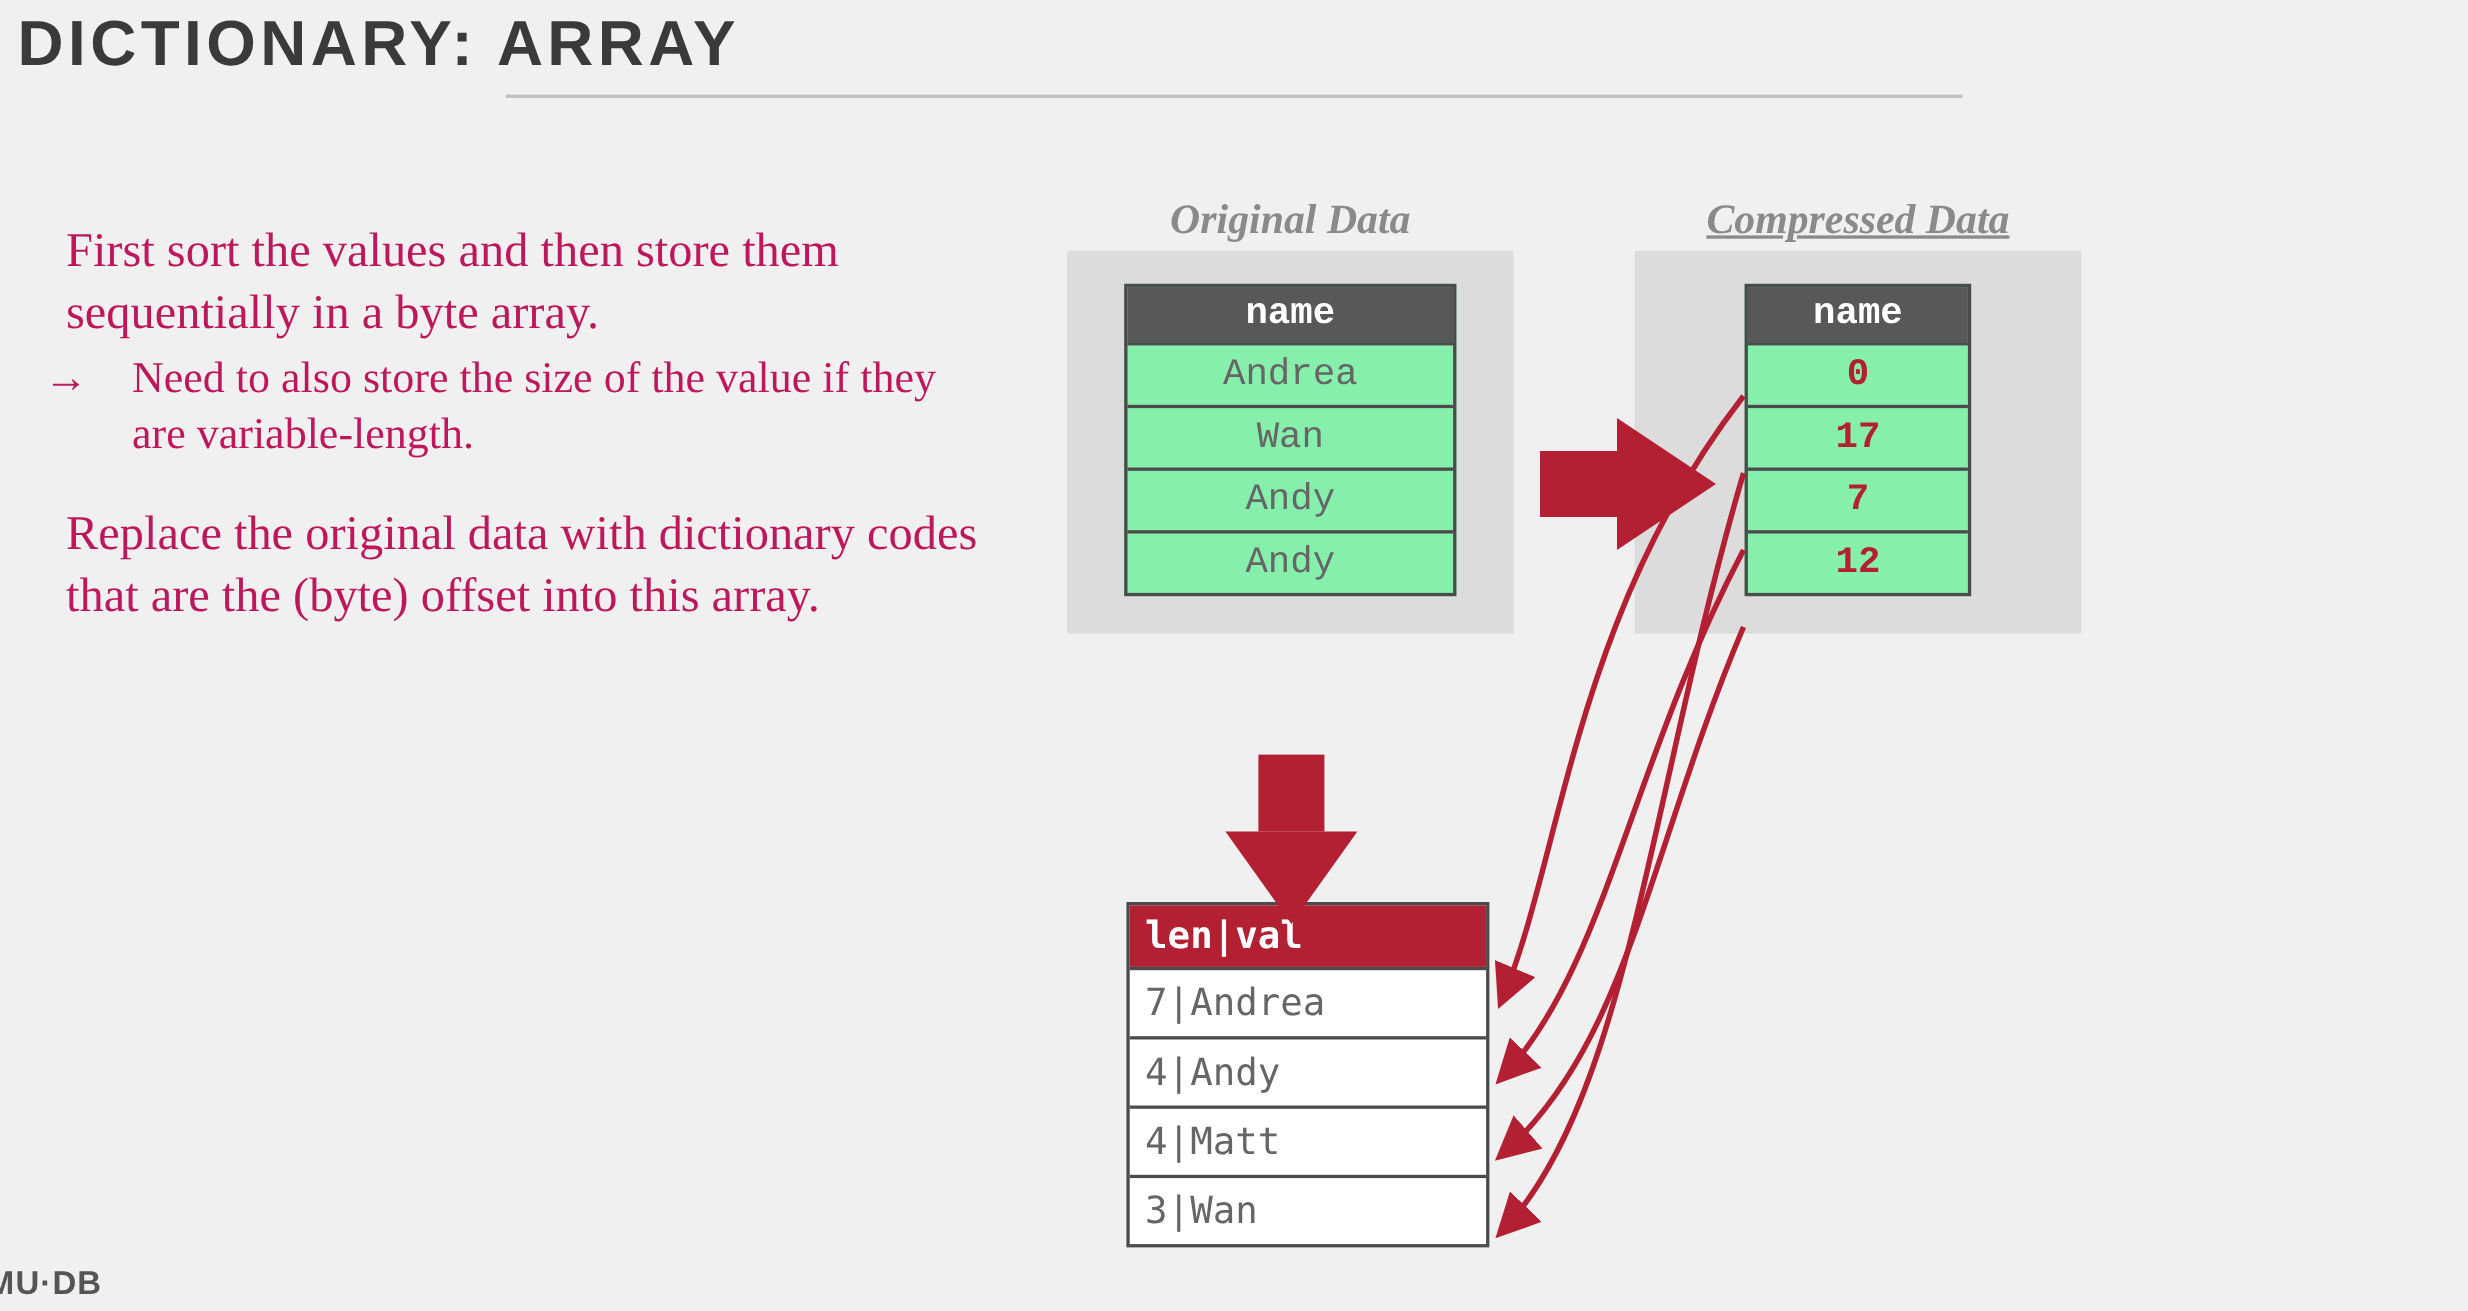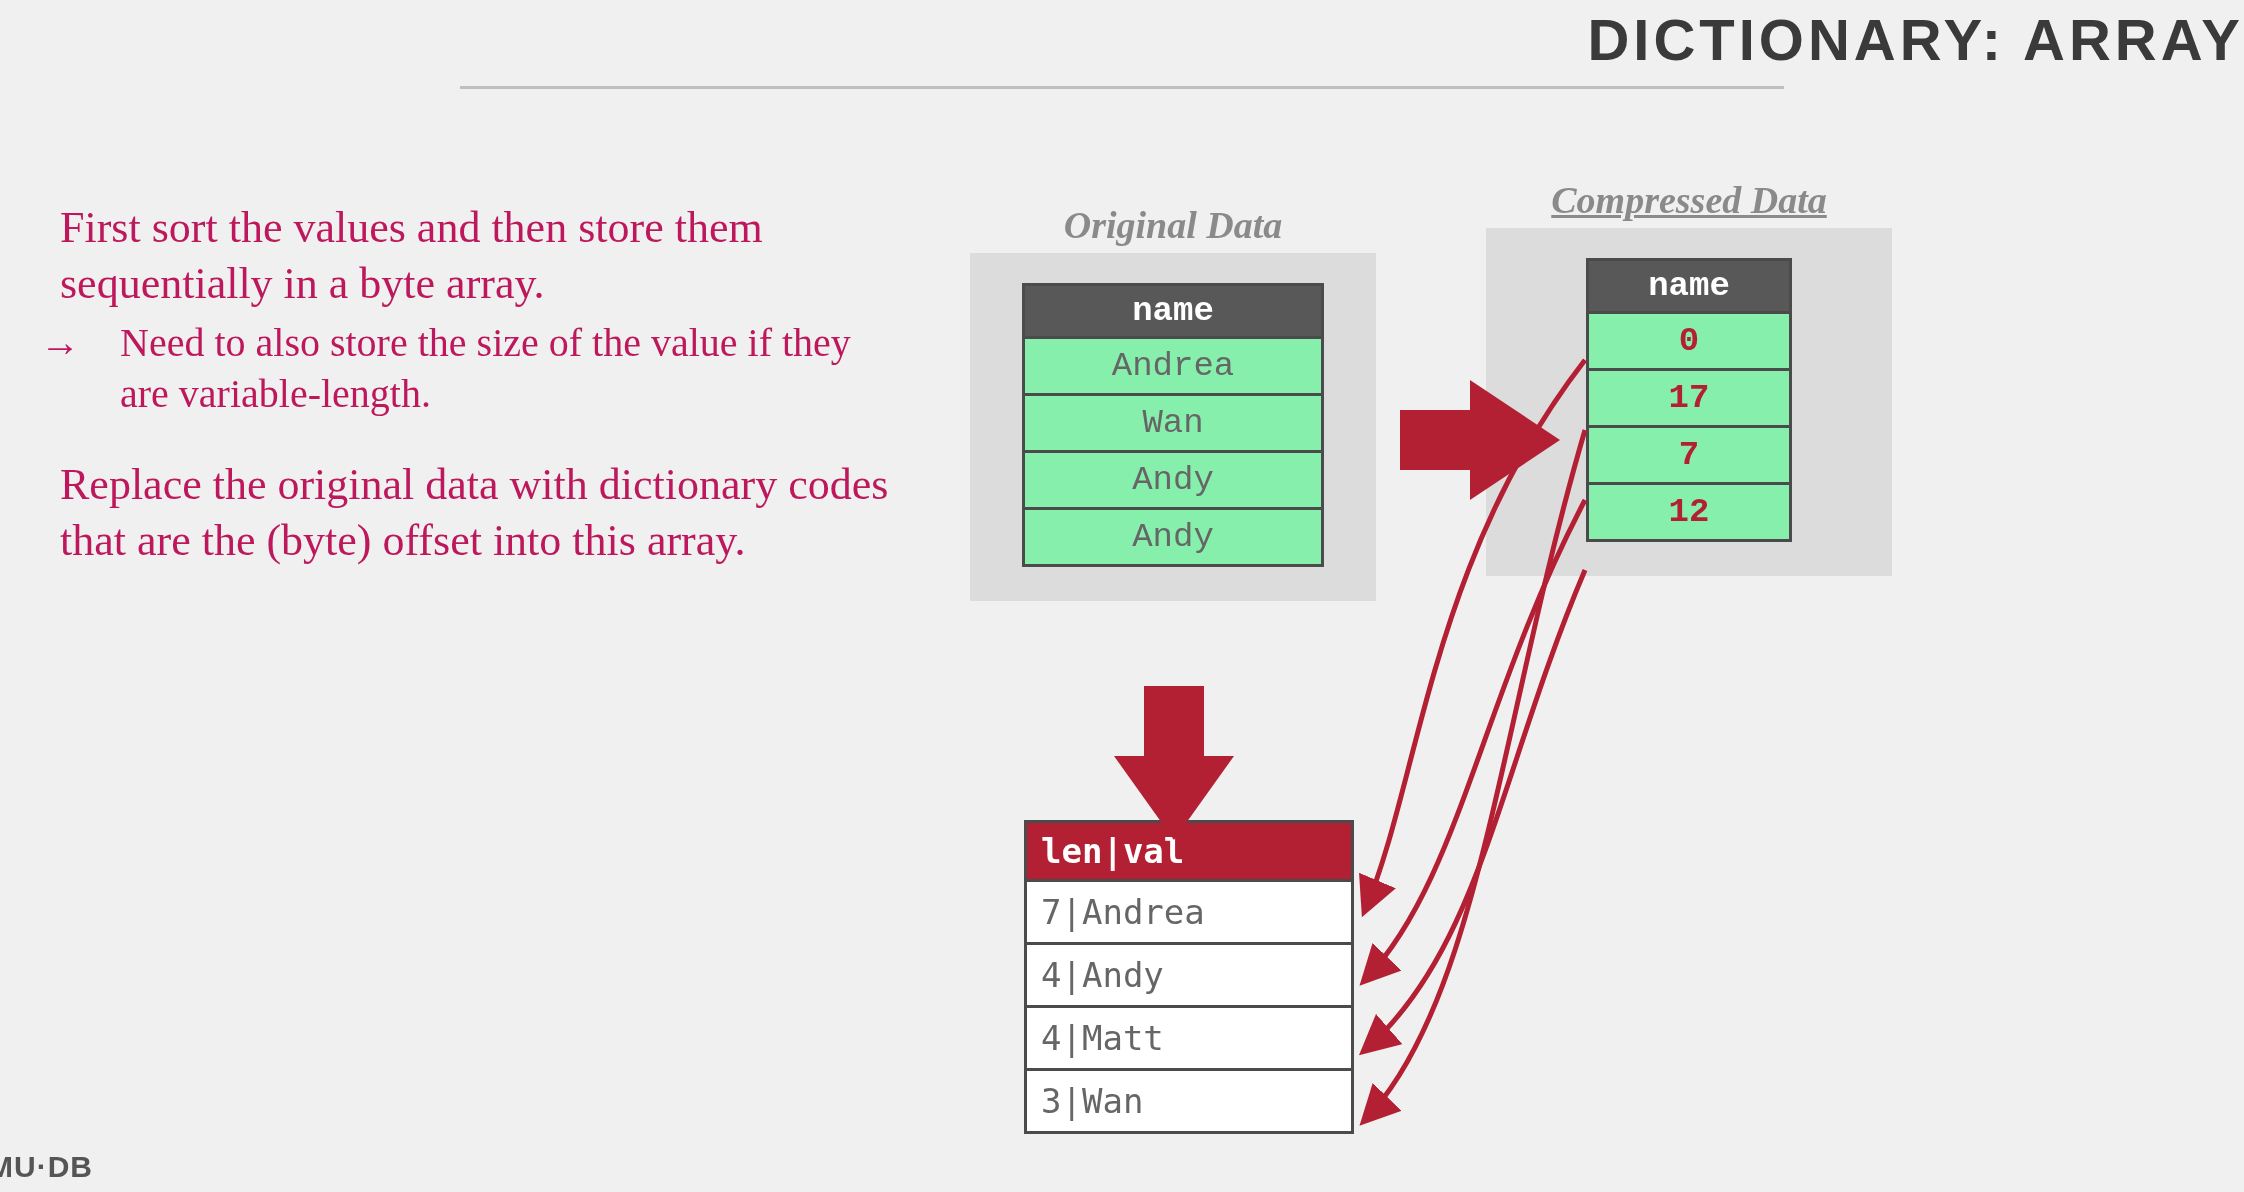--- a/index.html
+++ b/index.html
@@ -16,27 +16,26 @@
     position: relative;
     width: 100%;
     height: 100%;
     box-sizing: border-box;
   }
   .title {
     position: absolute;
     top: 6px;
     left: 16px;
     right: 0;
-    text-align: right;
+    text-align: left;
     font-family: 'Segoe UI', Arial, sans-serif;
     font-weight: 900;
     letter-spacing: 4px;
     font-size: 58px;
     color: #3a3a3a;
-    margin-left: 43px;
   }
   .title-rule {
     position: absolute;
     top: 86px;
     left: 460px;
     right: 460px;
     height: 3px;
     background: #bfbfbf;
   }
   .body-text {
@@ -69,21 +68,21 @@
     color: #8a8a8a;
     font-family: Georgia, serif;
   }
   
   .orig-area {
     position: absolute;
     left: 970px;
     top: 178px;
     width: 406px;
   }
-  .orig-area .panel-label { text-align: center; margin-bottom: 6px; margin-top: 25px; }
+  .orig-area .panel-label { text-align: center; margin-bottom: 6px; }
   .panel-bg {
     background: #dcdcdc;
     padding: 30px 52px 34px 52px;
   }
   .tbl {
     border: 3px solid #4b4b4b;
     background: #86efac;
     font-family: Liberation Mono, monospace;
   }
   .tbl .hdr {

